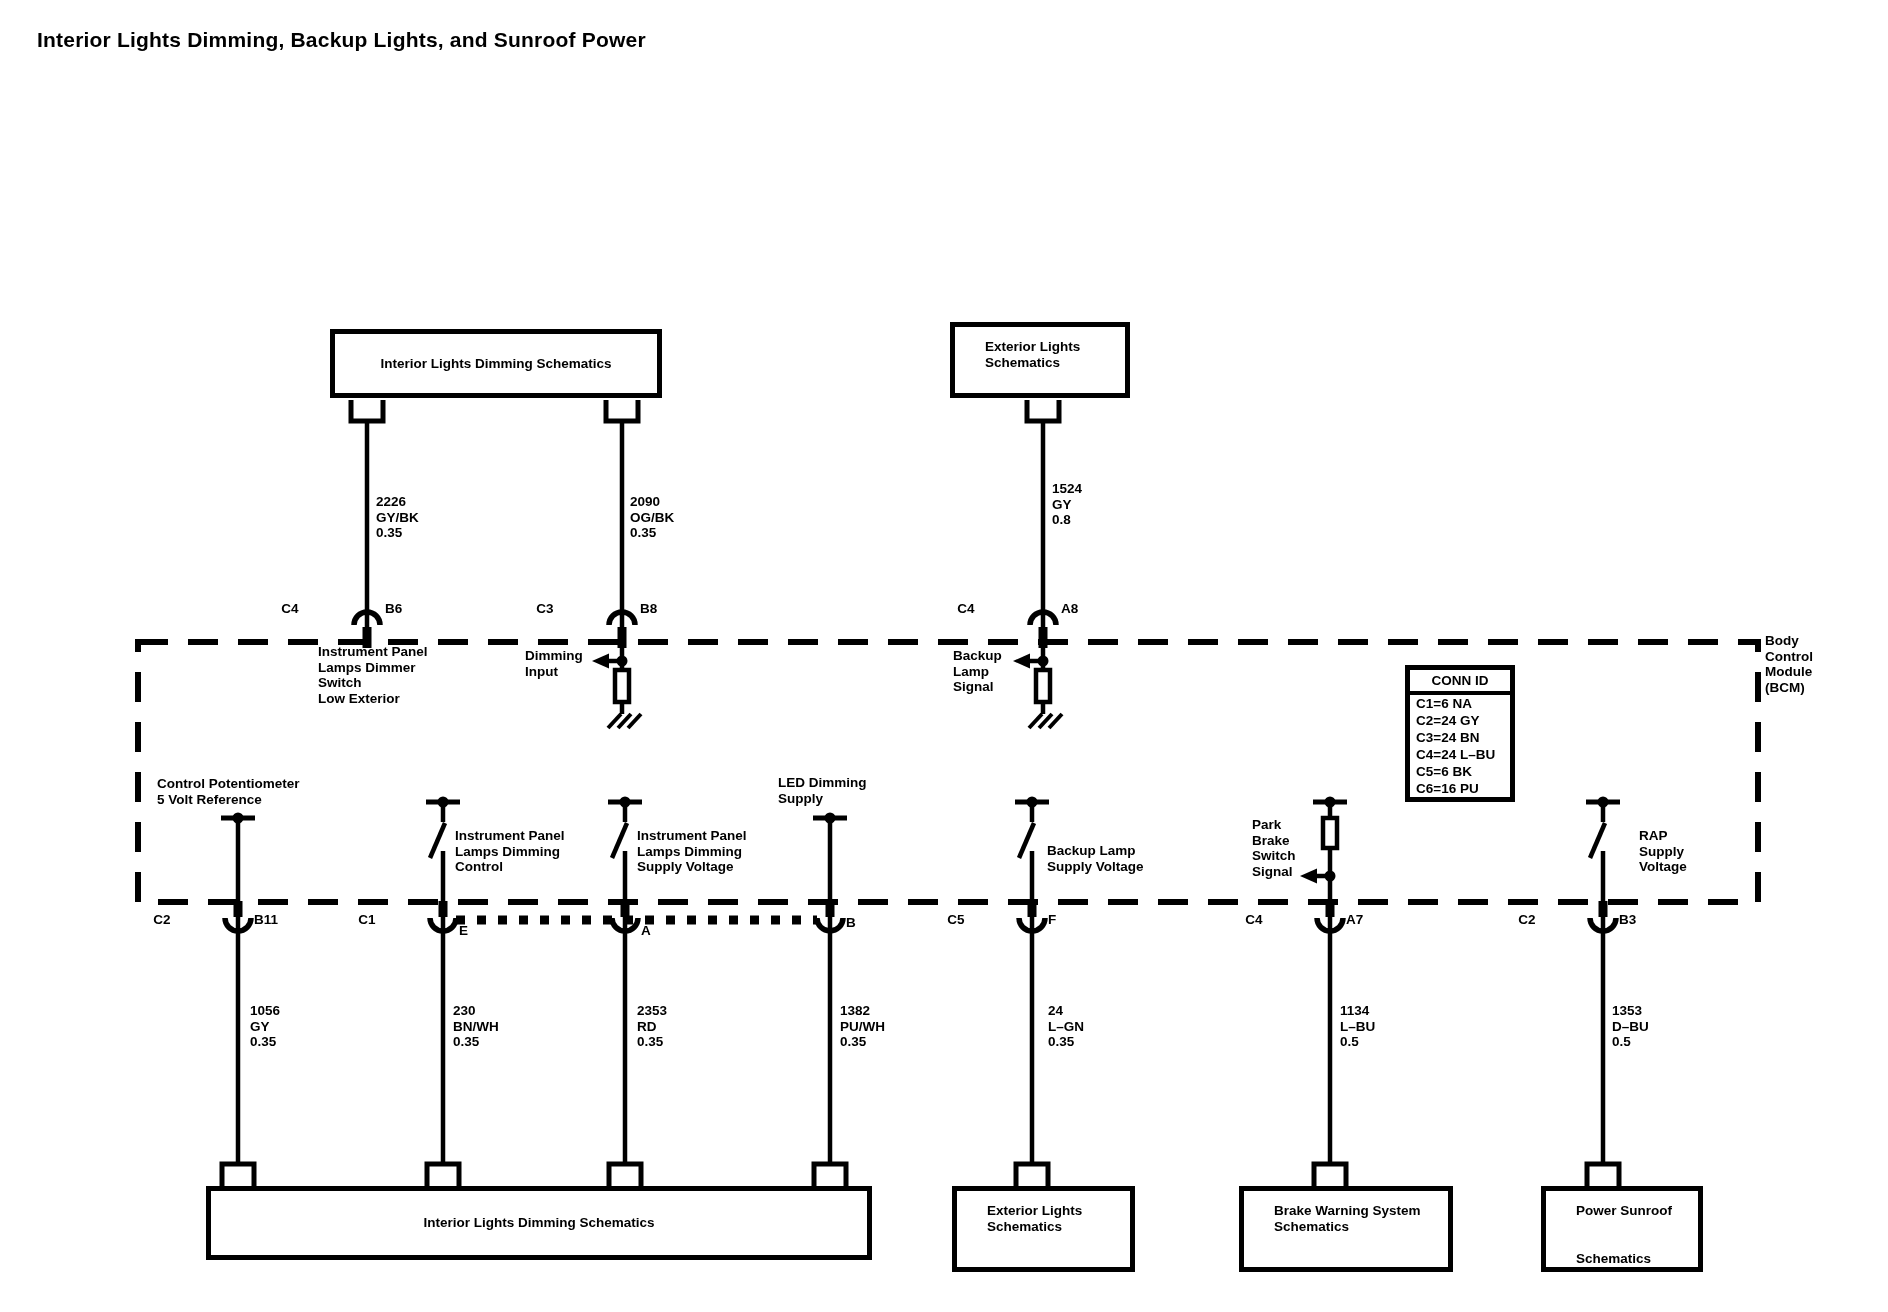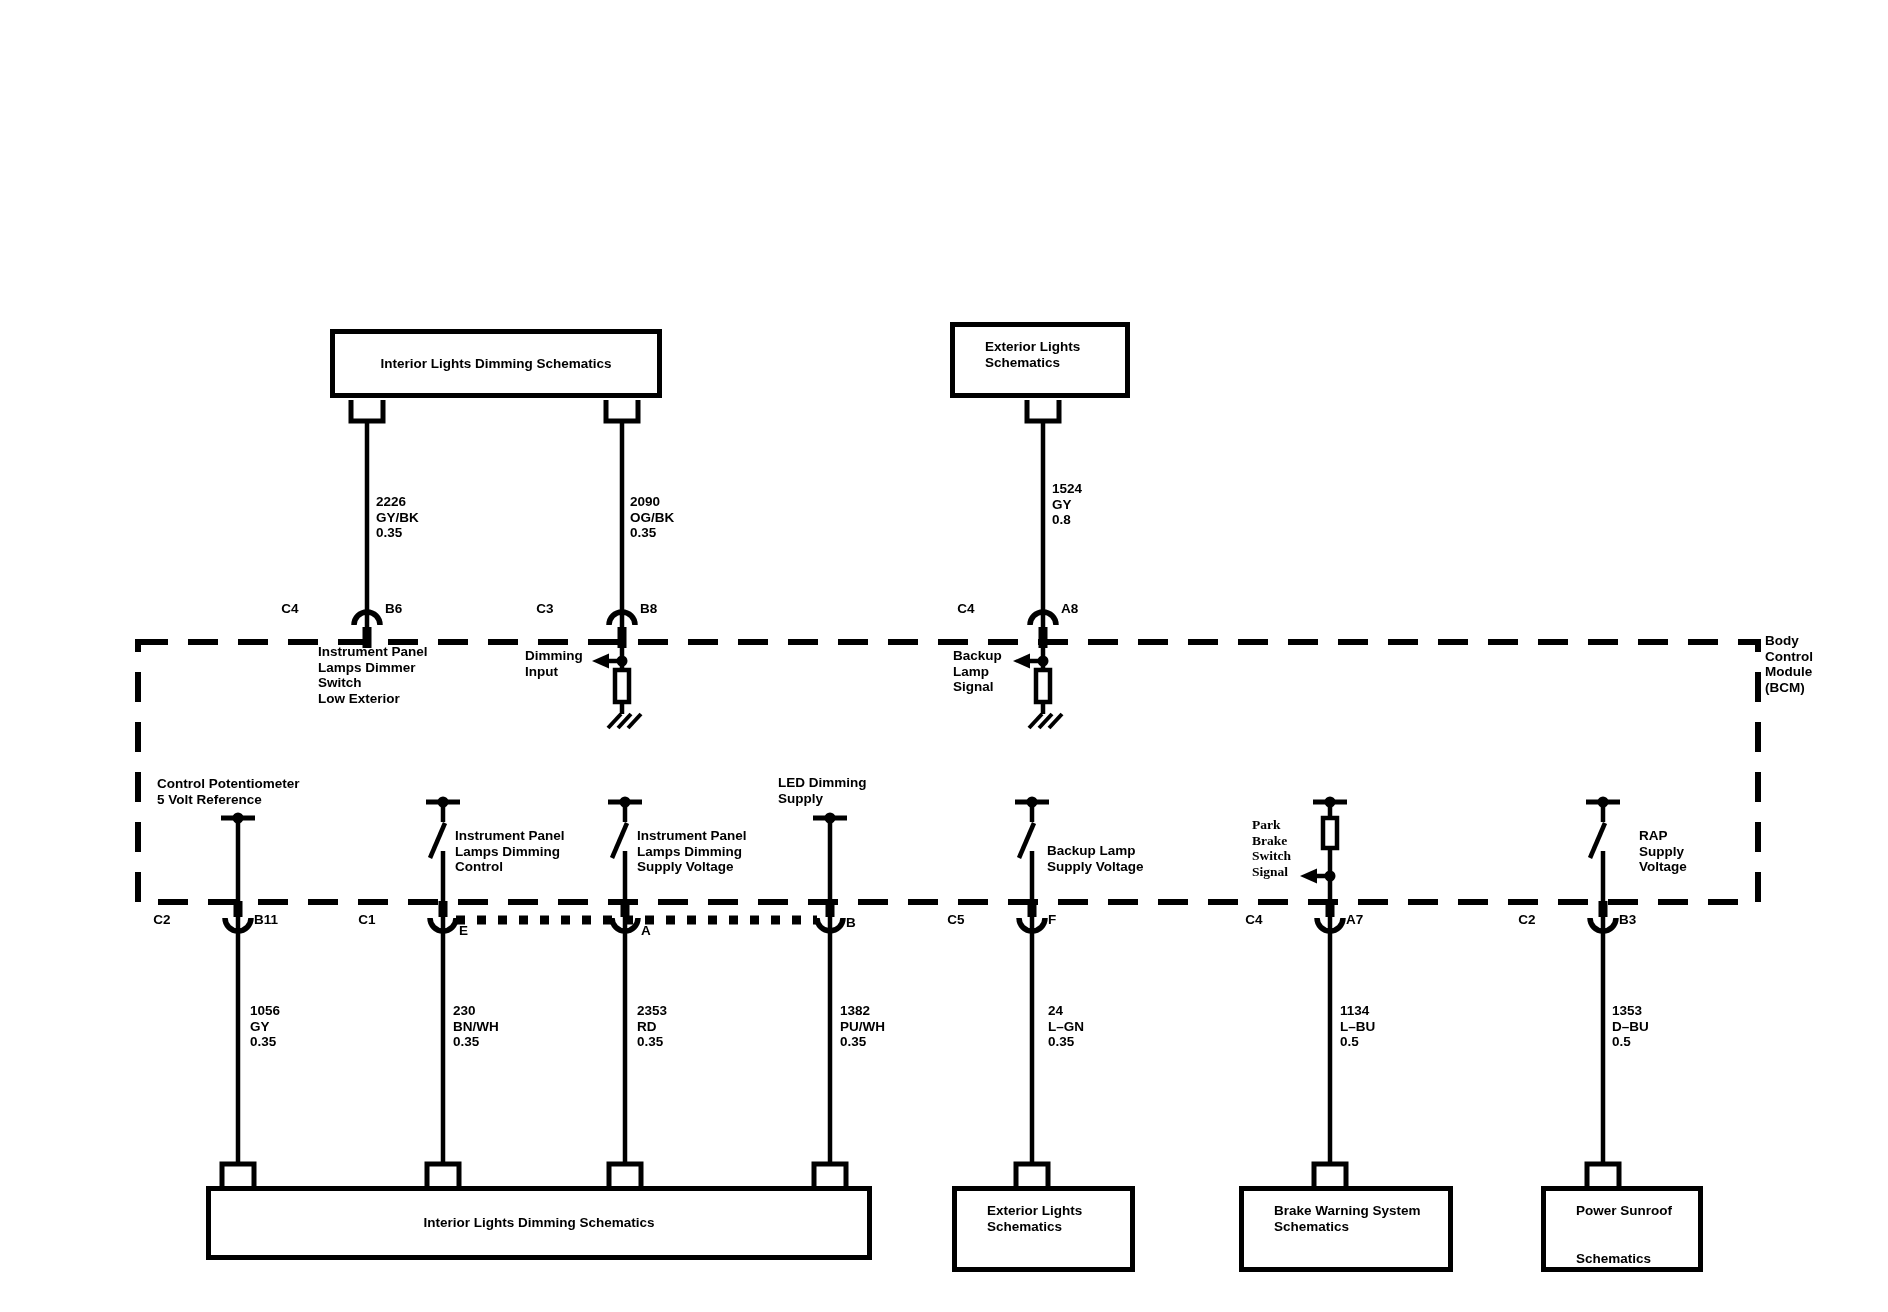--- a/index.html
+++ b/index.html
@@ -35,20 +35,21 @@
   }
   .conn-table .row {
     font-size:13.5px; font-weight:bold; line-height:17px; padding-left:6px;
     white-space:nowrap;
   }
 </style>
 </head>
 <body>
 
 <div id="stage">
+  <div class="title">Interior Lights Dimming, Backup Lights, and Sunroof Power</div>
 
   <svg id="wiresvg" width="1888" height="1312" viewBox="0 0 1888 1312">
       <rect x="138" y="642" width="1620" height="260" fill="none" stroke="#000000" stroke-width="6" stroke-dasharray="30 20"></rect>
       <line x1="456" y1="920" x2="817" y2="920" stroke="#000000" stroke-width="9" stroke-dasharray="9 12"></line>
       <path d="M 351,400 L 351,421 L 383,421 L 383,400" fill="none" stroke="#000000" stroke-width="5"></path>
       <line x1="367" y1="421" x2="367" y2="627" stroke="#000000" stroke-width="4.5"></line>
       <path d="M 354,625 A 13 13 0 0 1 380,625" fill="none" stroke="#000000" stroke-width="5.5"></path>
       <rect x="362.5" y="627" width="9" height="21" fill="#000000"></rect>
       <path d="M 606,400 L 606,421 L 638,421 L 638,400" fill="none" stroke="#000000" stroke-width="5"></path>
       <line x1="622" y1="421" x2="622" y2="627" stroke="#000000" stroke-width="4.5"></line>
@@ -185,21 +186,21 @@
         <div>Supply Voltage</div>
       </div>
       <div class="lbl" style="left: 778px; top: 775px;">
         <div>LED Dimming</div>
         <div>Supply</div>
       </div>
       <div class="lbl" style="left: 1047px; top: 843px;">
         <div>Backup Lamp</div>
         <div>Supply Voltage</div>
       </div>
-      <div class="lbl" style="left: 1252px; top: 817px; font-family: Liberation Serif, serif;">
+      <div class="lbl" style="left: 1252px; top: 817px;">
         <div>Park</div>
         <div>Brake</div>
         <div>Switch</div>
         <div>Signal</div>
       </div>
       <div class="lbl" style="left: 1615px; top: 828px; margin-left: 24px;">
         <div>RAP</div>
         <div>Supply</div>
         <div>Voltage</div>
       </div>
@@ -272,13 +273,24 @@
       <div class="lbl" style="left: 641px; top: 923px;">A</div>
       <div class="lbl" style="left: 846px; top: 915px;">B</div>
       <div class="lbl r" style="left: 896px; top: 912px; width: 120px;">C5</div>
       <div class="lbl" style="left: 1048px; top: 912px;">F</div>
       <div class="lbl r" style="left: 1194px; top: 912px; width: 120px;">C4</div>
       <div class="lbl" style="left: 1346px; top: 912px;">A7</div>
       <div class="lbl r" style="left: 1467px; top: 912px; width: 120px;">C2</div>
       <div class="lbl" style="left: 1619px; top: 912px;">B3</div>
     </div>
 
+  <div class="conn-table">
+    <div class="hdr">CONN ID</div>
+    <div id="connrows">
+        <div class="row">C1=6 NA</div>
+        <div class="row">C2=24 GY</div>
+        <div class="row">C3=24 BN</div>
+        <div class="row">C4=24 L–BU</div>
+        <div class="row">C5=6 BK</div>
+        <div class="row">C6=16 PU</div>
+      </div>
+  </div>
 </div>
 
 </body></html>

